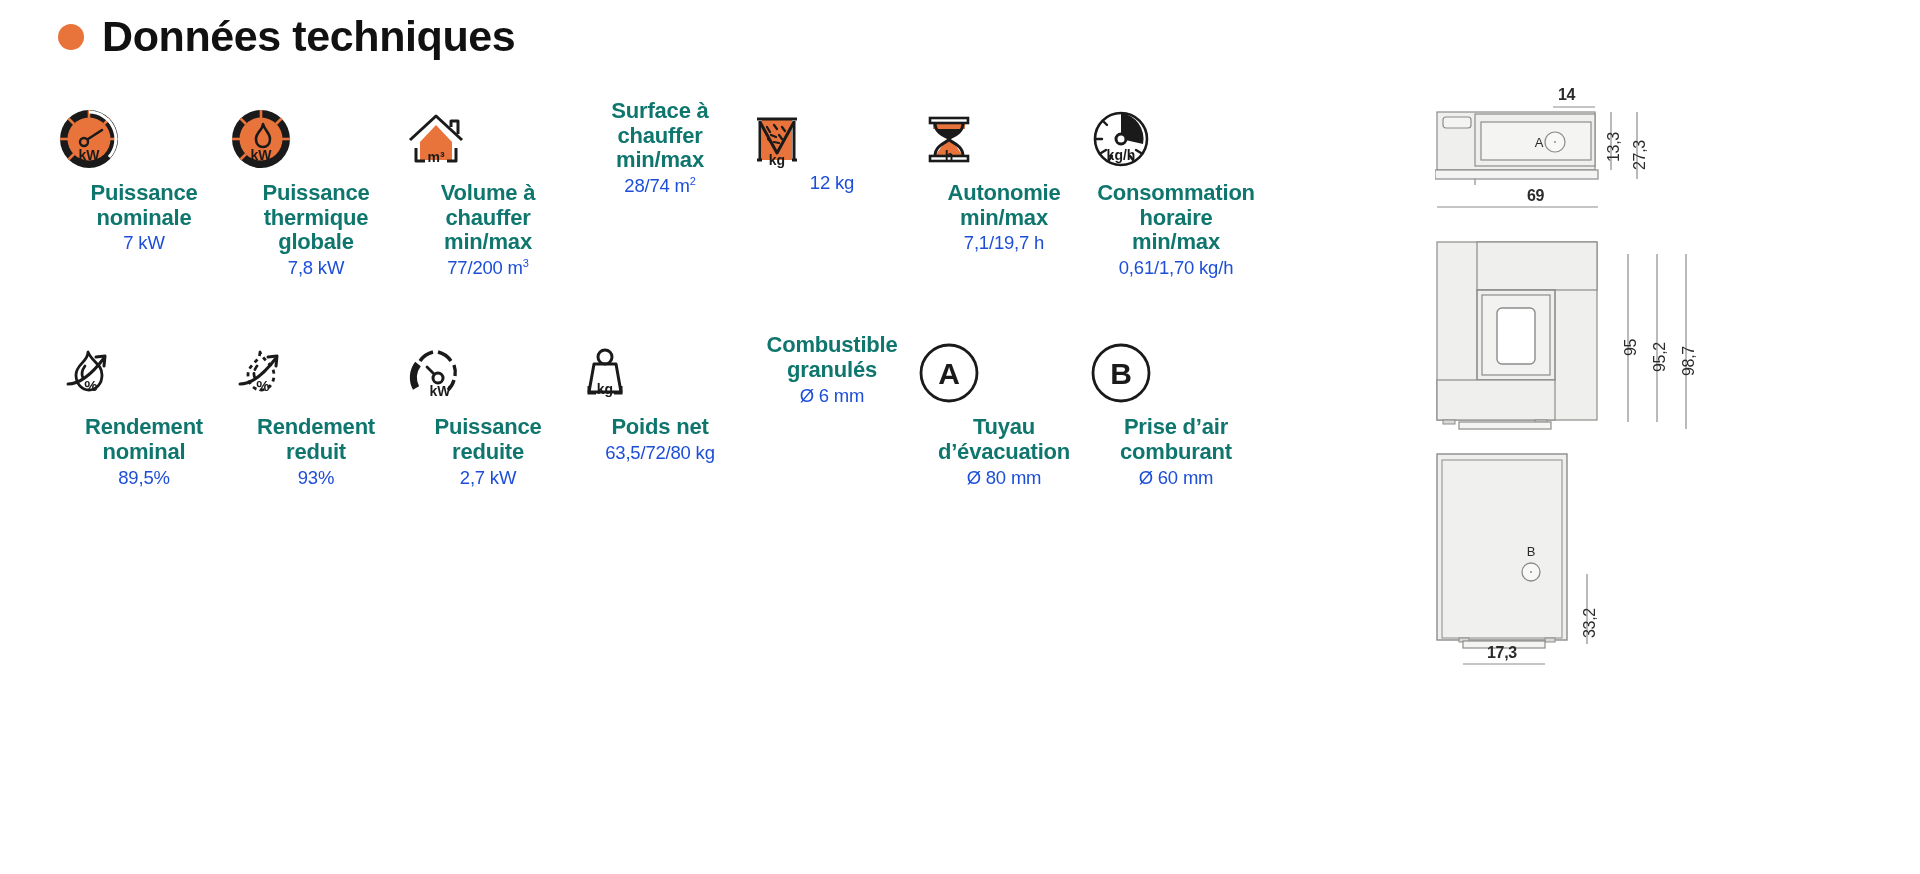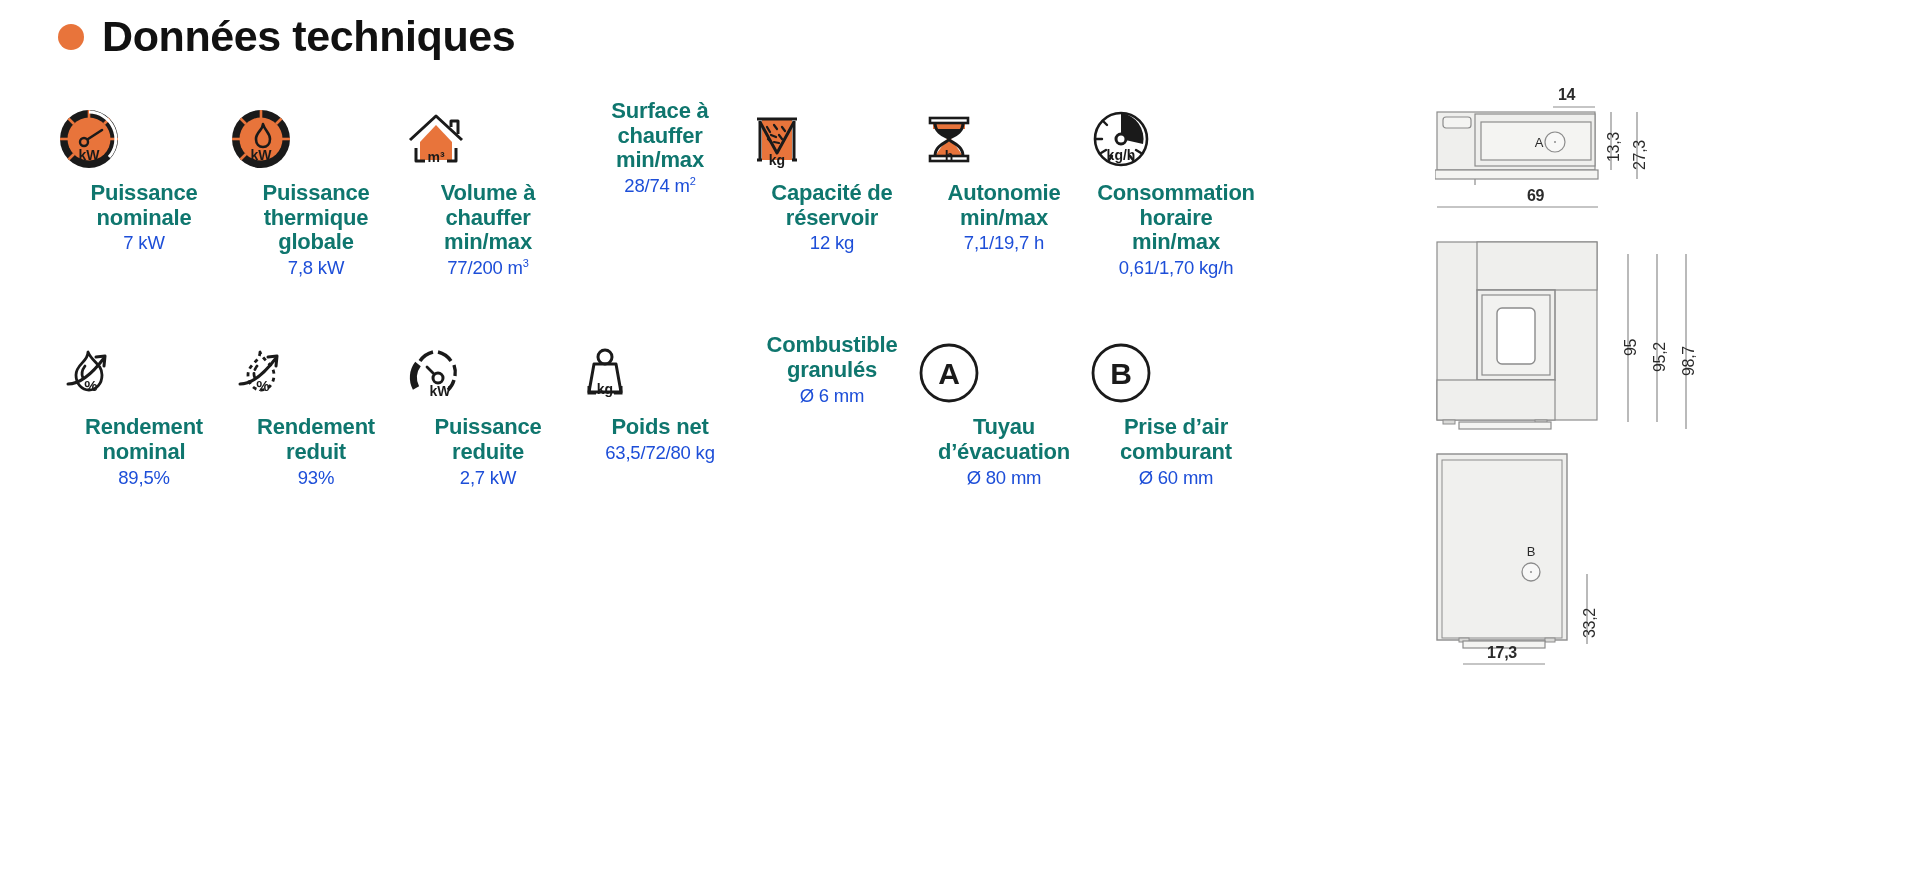--- a/index.html
+++ b/index.html
@@ -127,21 +127,20 @@
               <line x1="36" y1="19" x2="39" y2="23"></line>
               <line x1="25" y1="27" x2="30" y2="29"></line>
               <line x1="33" y1="27" x2="36" y2="31"></line>
               <line x1="28" y1="34" x2="33" y2="35"></line>
               <line x1="22" y1="31" x2="25" y2="34"></line>
             </g>
             <path d="M11 52 L16 52 M46 52 L51 52" stroke="#1a1a1a" stroke-width="3"></path>
             <text x="31" y="57" font-family="Liberation Sans, sans-serif" font-size="14" font-weight="bold" fill="#1a1a1a" text-anchor="middle">kg</text>
           </svg>
         </div>
-        <div class="spec-label">Capacité de<br>réservoir</div>
         <div class="spec-value">12 kg</div>
       </div>
 
       <div class="spec-cell">
         <div class="icon-box">
           <svg width="62" height="62" viewBox="0 0 62 62">
             <path d="M17 14 L45 14 L33 31 L45 48 L17 48 L29 31 Z" fill="#e8743b"></path>
             <path d="M17 15 C17 26 27 29 31 31 C35 29 45 26 45 15 Z" fill="#1a1a1a"></path>
             <rect x="15" y="16" width="32" height="5" fill="#e8743b"></rect>
             <path d="M17 15 C17 27 31 29 31 31 C31 29 45 27 45 15" fill="none" stroke="#1a1a1a" stroke-width="3" stroke-linejoin="round"></path>

